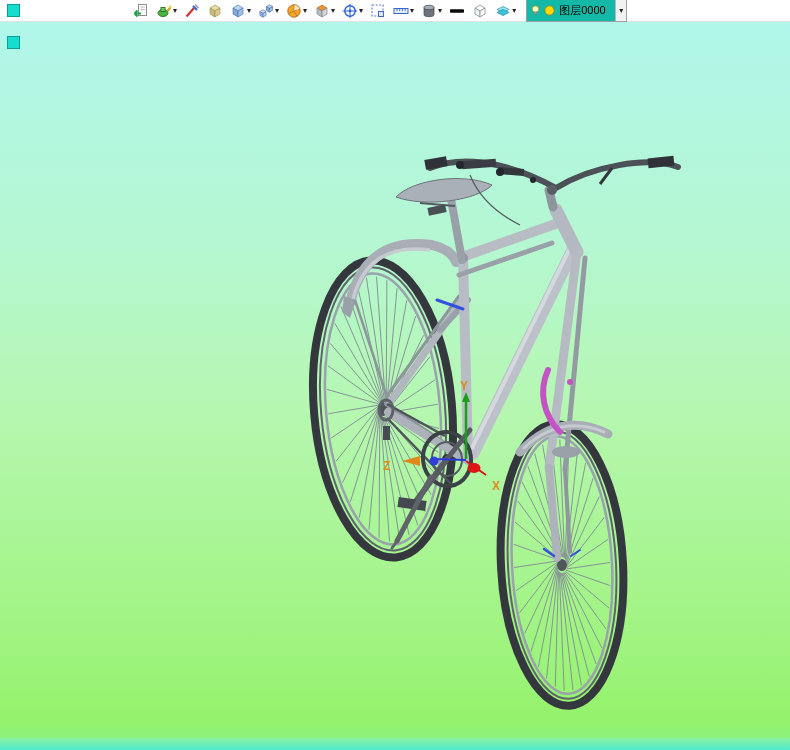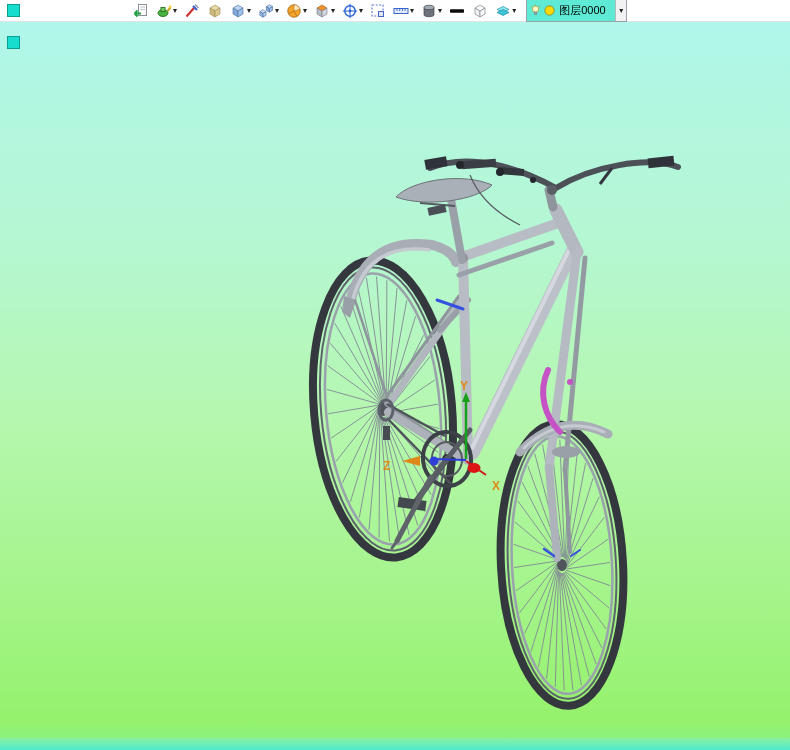--- a/index.html
+++ b/index.html
@@ -20,21 +20,21 @@
   .toolbar{
     position:absolute;top:0;left:0;width:790px;height:22px;background:#ffffff;
     display:flex;align-items:center;box-sizing:border-box;padding-left:133px;
     z-index:10;border-bottom:1px solid #e2e2e2;
   }
   .tb-items{display:flex;align-items:center;gap:7px;}
   .tb-item{display:inline-flex;align-items:center;height:18px;cursor:default;}
   .tb-item svg{width:16px;height:16px;display:block;}
   .dd{font-size:8px;color:#222;margin-left:1px;line-height:1;}
   .combo{
-    display:flex;align-items:center;border:1px solid #9aa0a8;background:#5eead4;
+    display:flex;align-items:center;border:1px solid #9aa0a8;background:#14b8a6;
     height:23px;margin-left:10px;padding-left:2px;box-sizing:border-box;
   }
   .combo .combo-ic{display:inline-flex;align-items:center;margin-right:1px;}
   .combo .txt{font-size:11px;color:#000;padding:0 4px 0 2px;min-width:52px;white-space:nowrap;}
   .combo .arrow{
     border-left:1px solid #b8b8b8;font-size:8px;color:#222;padding:0 3px;height:100%;
     display:flex;align-items:center;background:#f2f2f2;
   }
   
   .dock{position:absolute;width:11px;height:11px;background:#17ddcf;border:1px solid #0b9e94;z-index:11;}

